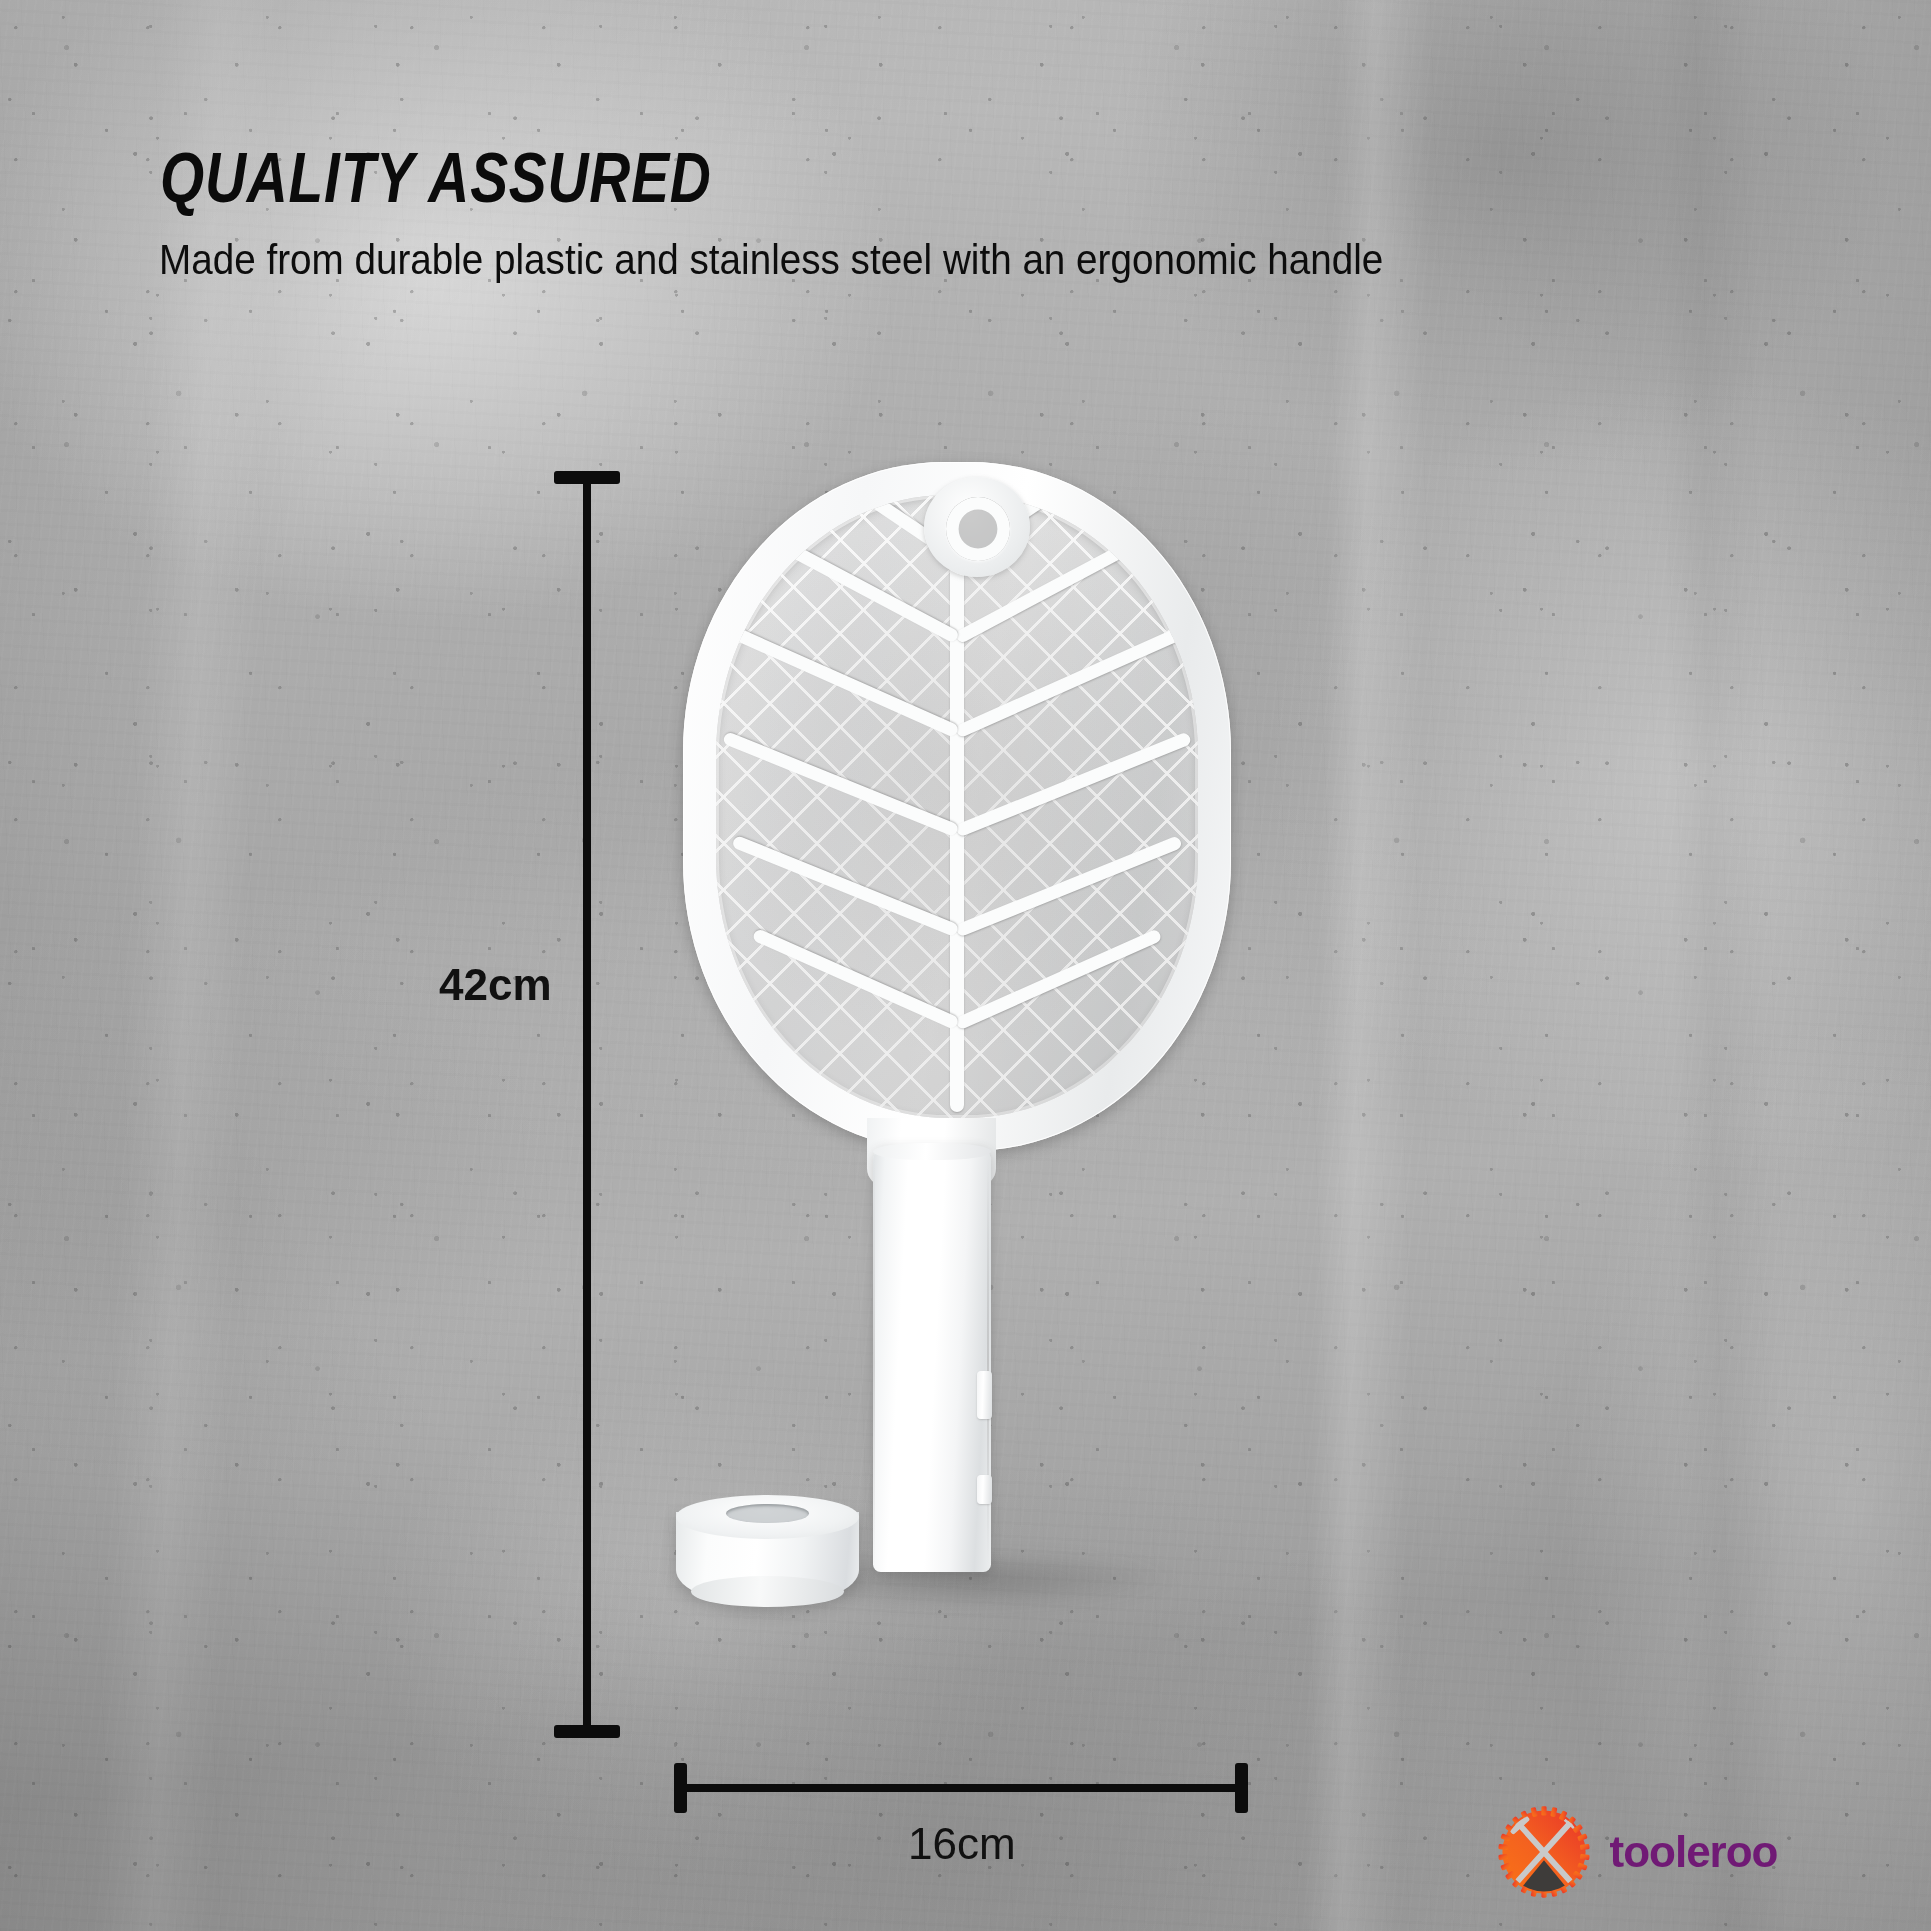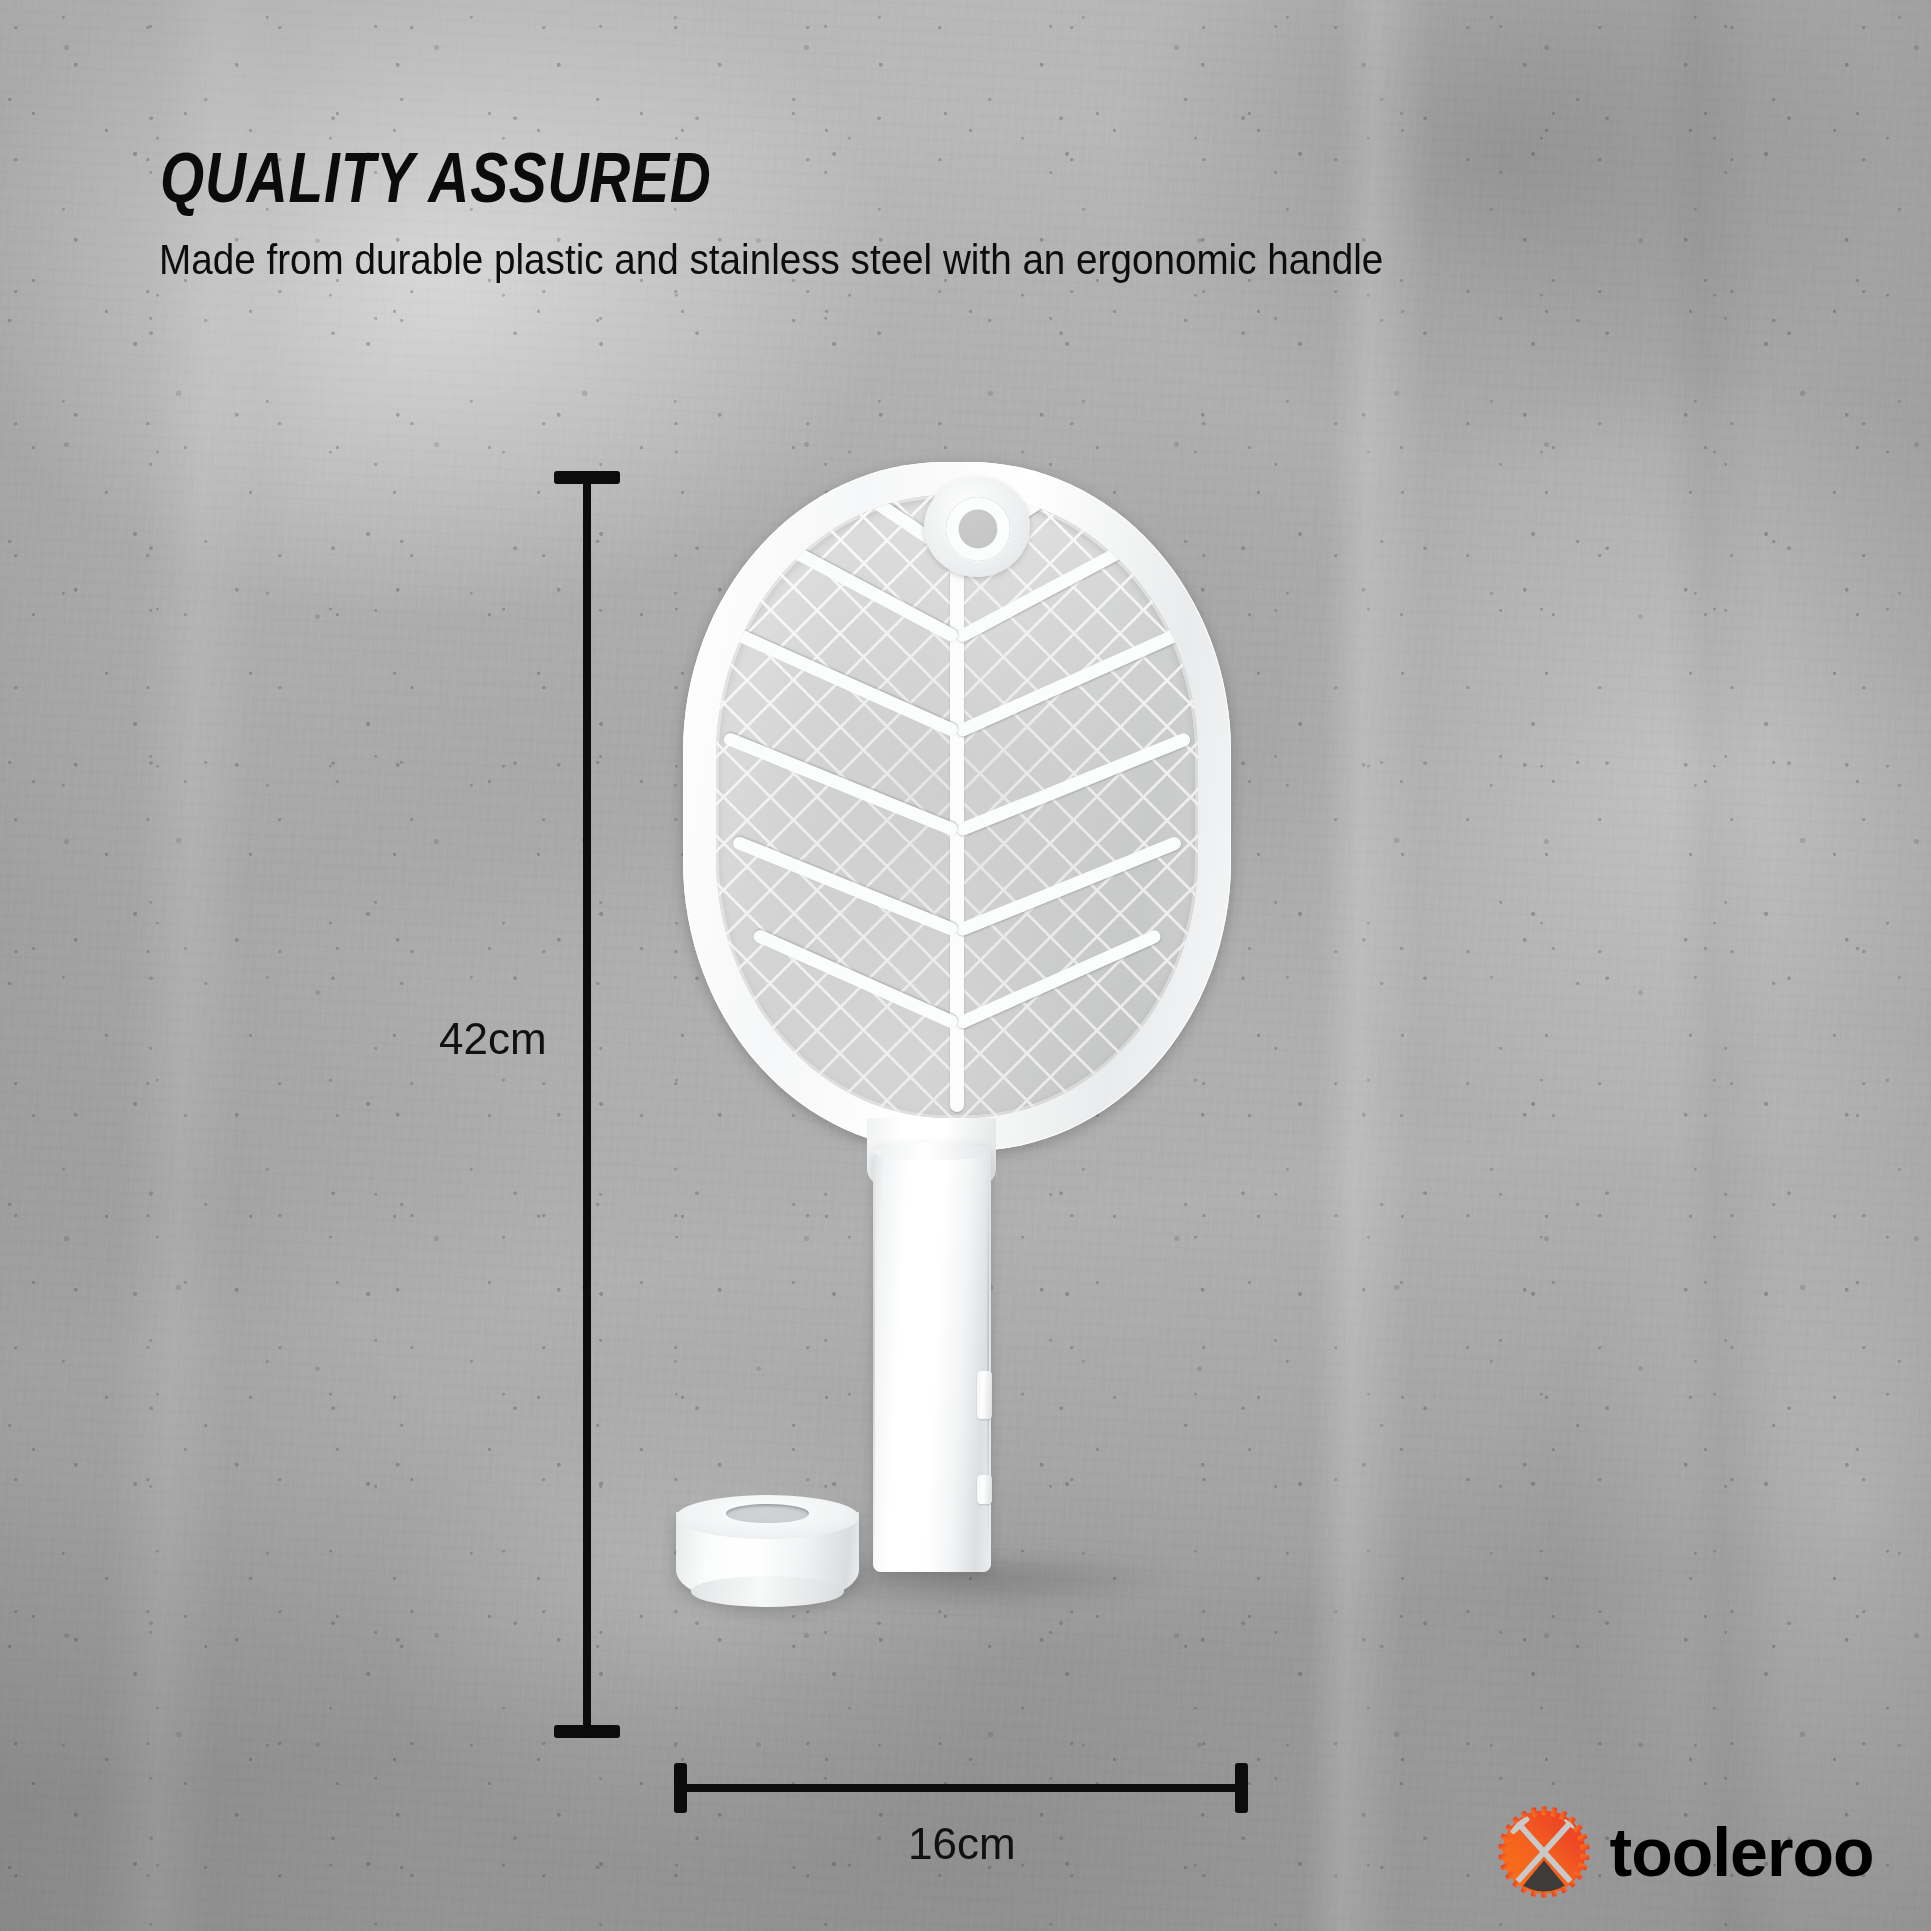--- a/index.html
+++ b/index.html
@@ -94,22 +94,22 @@
     transform-origin:left top;
     white-space:nowrap;
   }
 
   
   .dimline { position:absolute; background:#0c0c0c; }
   #vdim-line { left:583px; top:475px; width:7.7px; height:1261px; }
   #vdim-cap-top { left:554px; top:471px; width:66px; height:12.6px; border-radius:2.9px; }
   #vdim-cap-bot { left:554px; top:1725px; width:66px; height:12.6px; border-radius:2.9px; }
   #vdim-label {
-    position:absolute; left:439px; top:1014px;
-    font-size:44px; color:#111; white-space:nowrap;
+    position:absolute; left:439px; top:960px;
+    font-size:44px; color:#111; white-space:nowrap;font-weight:bold;
   }
   #hdim-line { left:678px; top:1784px; width:566px; height:7.7px; }
   #hdim-cap-left { left:674px; top:1763px; width:12.6px; height:50px; border-radius:2.9px; }
   #hdim-cap-right { left:1235px; top:1763px; width:12.6px; height:50px; border-radius:2.9px; }
   #hdim-label {
     position:absolute; left:908px; top:1819px;
     font-size:44px; color:#111; white-space:nowrap;
   }
 
   
@@ -236,21 +236,21 @@
     position:absolute; left:89px; top:1079px; width:83px; height:19.3px;
     border-radius:50%;
     background:rgba(170,175,178,.55);
     box-shadow:inset 0 1.9px 2.9px rgba(110,115,118,.55);
   }
 
   
   #logo { position:absolute; left:1492px; top:1798px; width:406px; height:108px; display:flex; align-items:center; gap:13.5px; }
   #logo-mark { width:104px; height:104px; position:relative; flex:0 0 auto; }
   #logo-text {
-    font-size:68px; font-weight:bold; color:#000000;
+    font-size:44px; font-weight:bold; color:#701a75;
     letter-spacing:-1px; line-height:1;
   }
 </style>
 </head>
 <body>
 
 <div id="bg"></div>
 <div id="grit1"></div>
 <div id="grit2"></div>
 <div id="grit3"></div>

